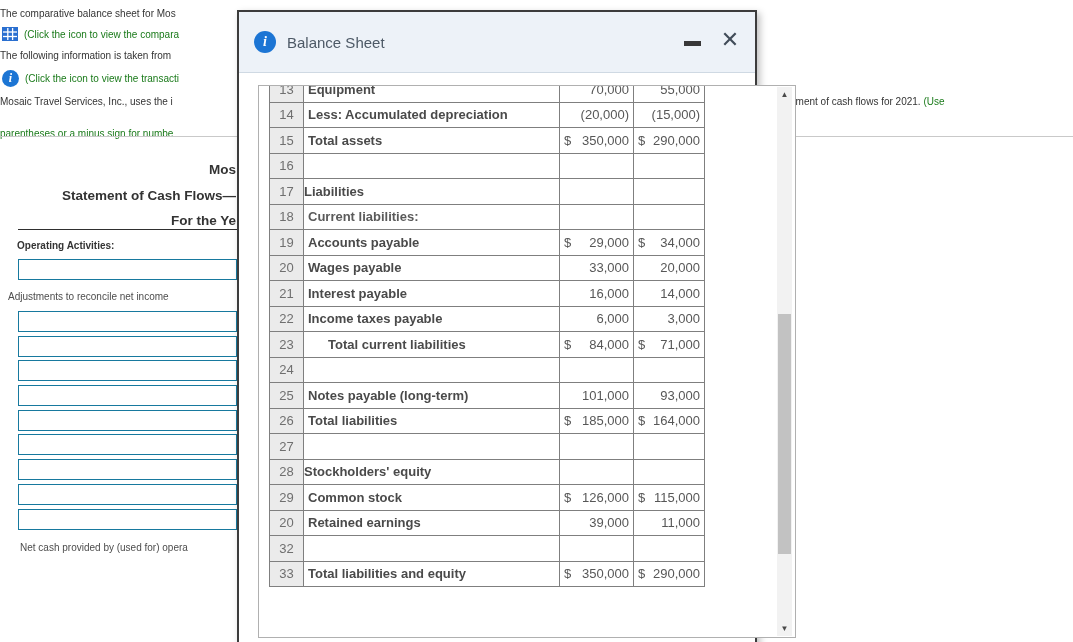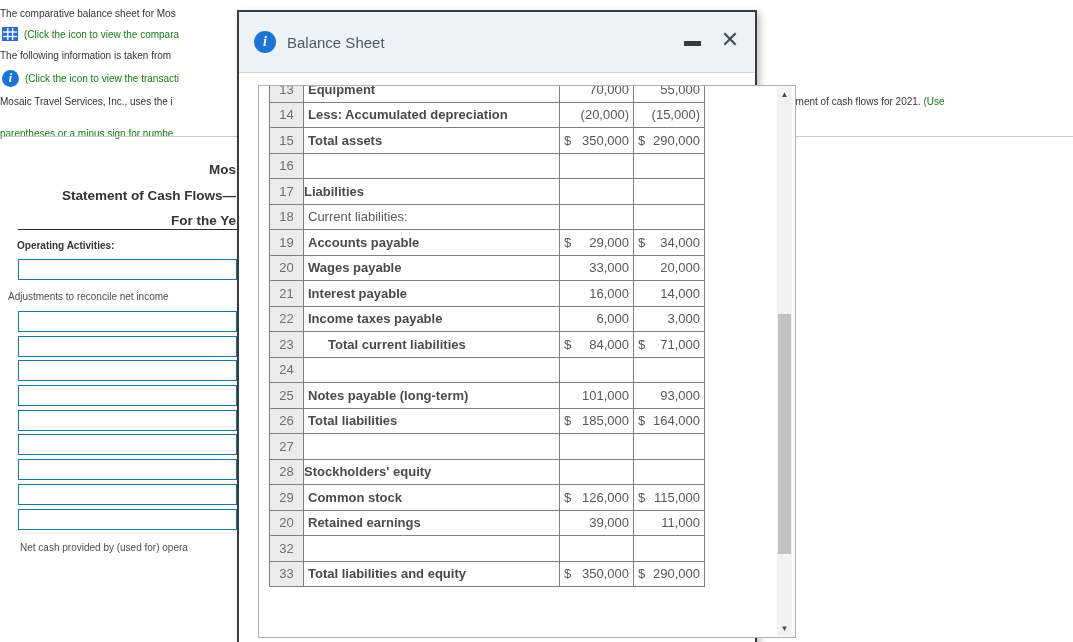--- a/index.html
+++ b/index.html
@@ -66,21 +66,21 @@
 
   
   .table-viewport {
     position: absolute; left: 19px; top: 73px; width: 538px; height: 553px;
     border: 1px solid #b0b0b0; overflow: hidden; background: #fff;
   }
   table.bs { border-collapse: collapse; margin-left: 10px; margin-top: -10px; table-layout: fixed; width: 435px; }
   table.bs td { border: 1px solid #7f7f7f; height: 25.5px; font-size: 13px; overflow: hidden; }
   td.rn { background: #ebebeb; color: #6f6f6f; text-align: center; font-weight: normal; }
   td.lb { color: #4a4a4a; font-weight: bold; padding-left: 4px; }
-  td.lb.n { font-weight: normal; color: #5a5a5a; }
+  td.lb.n { font-weight: bold; color: #5a5a5a; }
   td.lb.c { padding-left: 0; }
   td.lb.i { padding-left: 24px; }
   td.vc { color: #575757; padding: 0 4px; }
   .vwrap { display: flex; justify-content: space-between; align-items: flex-end; }
   .vwrap .dlr { text-align: left; }
   .vwrap .num { margin-left: auto; }
   td.ht { border-top: 2px solid #4d4d4d; }
   td.db { border-bottom: 4px double #4d4d4d; }
 
   

